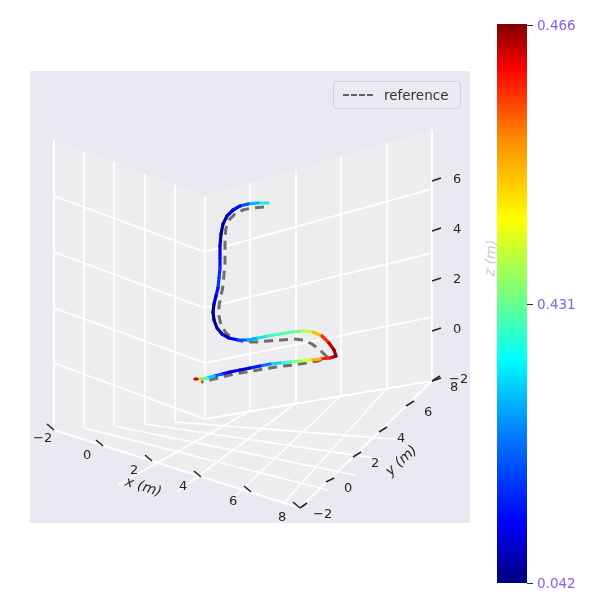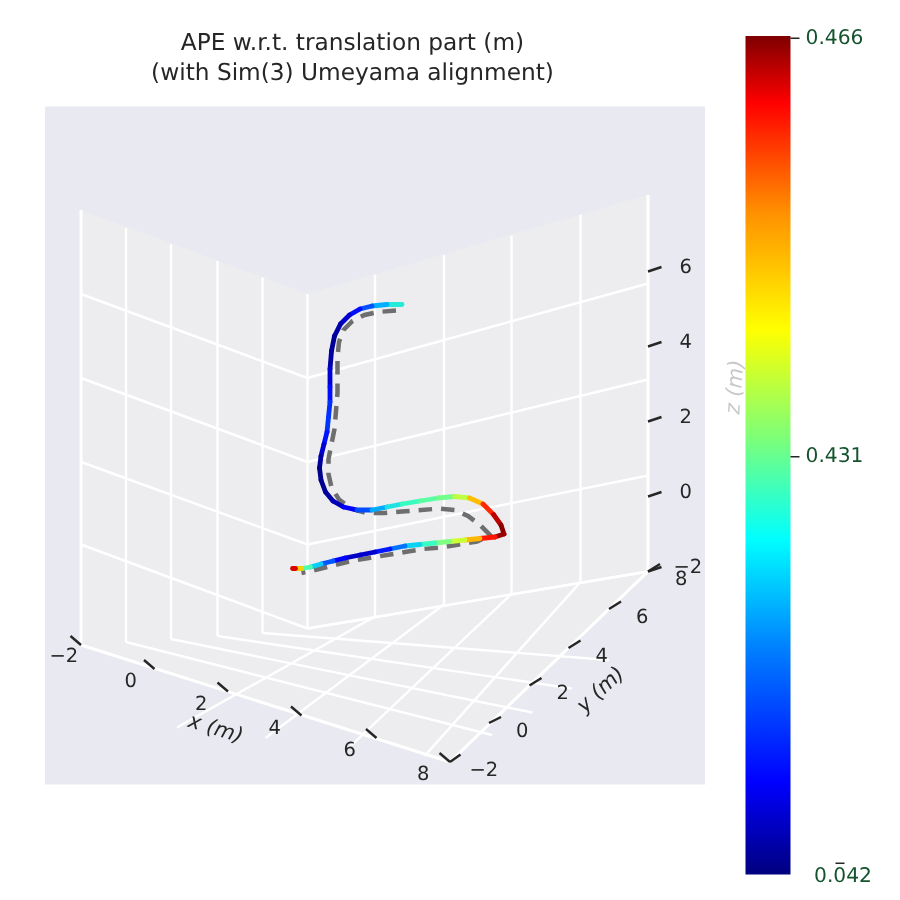--- a/index.html
+++ b/index.html
@@ -82,21 +82,21 @@
       #ff0000 92%,
       #7f0000 100%);
   }
   .cbar-tick {
     position: absolute;
     left: 527px;
     width: 70px;
     display: flex;
     align-items: center;
     font-size: 13.5px;
-    color: #14532d;
+    color: #8b5cf6;
   }
   .cbar-tick .tk {
     width: 6px;
     height: 0;
     border-top: 1.4px solid #262626;
     margin-right: 4px;
   }
   .axlabel, .ticklabel {
     position: absolute;
     font-size: 13px;
@@ -105,22 +105,20 @@
   }
   .axlabel { font-style: italic; font-size: 14px; }
 </style>
 </head>
 <body>
 
 <div id="root">
 
   <div id="axes-bg"></div>
 
-  <div id="title">APE w.r.t. translation part (m)
-(with Sim(3) Umeyama alignment)</div>
 
   <svg id="plot-svg" viewBox="0 0 600 600" xmlns="http://www.w3.org/2000/svg">
     <defs>
       <clipPath id="axclip">
           <rect x="30" y="71" width="440" height="452"></rect>
         </clipPath>
     </defs>
     <g clip-path="url(#axclip)">
 
       <polygon points="54,140 205,196 205,419 54,430" fill="#ededf0"></polygon>
@@ -268,28 +266,32 @@
   <div class="ticklabel" style="left:449px; top:371px;">−2</div>
   <div class="ticklabel" style="left:453px; top:321px;">0</div>
   <div class="ticklabel" style="left:453px; top:271px;">2</div>
   <div class="ticklabel" style="left:453px; top:221px;">4</div>
   <div class="ticklabel" style="left:453px; top:171px;">6</div>
 
   <div class="axlabel" style="left:125px; top:478px; transform:rotate(17deg);">x (m)</div>
   <div class="axlabel" style="left:382px; top:452px; transform:rotate(-43deg);">y (m)</div>
   <div class="axlabel" style="left:472px; top:250px; transform:rotate(-86deg); opacity:0.25;">z (m)</div>
 
+  <div id="legend">
+    <span class="dash"></span>
+    <span class="lbl">reference</span>
+  </div>
 
   <div id="cbar"></div>
   <div class="cbar-tick" style="top:17px;">
     <span class="tk"></span>
     <span>0.466</span>
   </div>
   <div class="cbar-tick" style="top:296px;">
     <span class="tk"></span>
     <span>0.431</span>
   </div>
-  <div class="cbar-tick" style="top:575px;flex-direction:column;">
+  <div class="cbar-tick" style="top:575px;">
     <span class="tk"></span>
     <span>0.042</span>
   </div>
 
 </div>
 
 </body></html>

